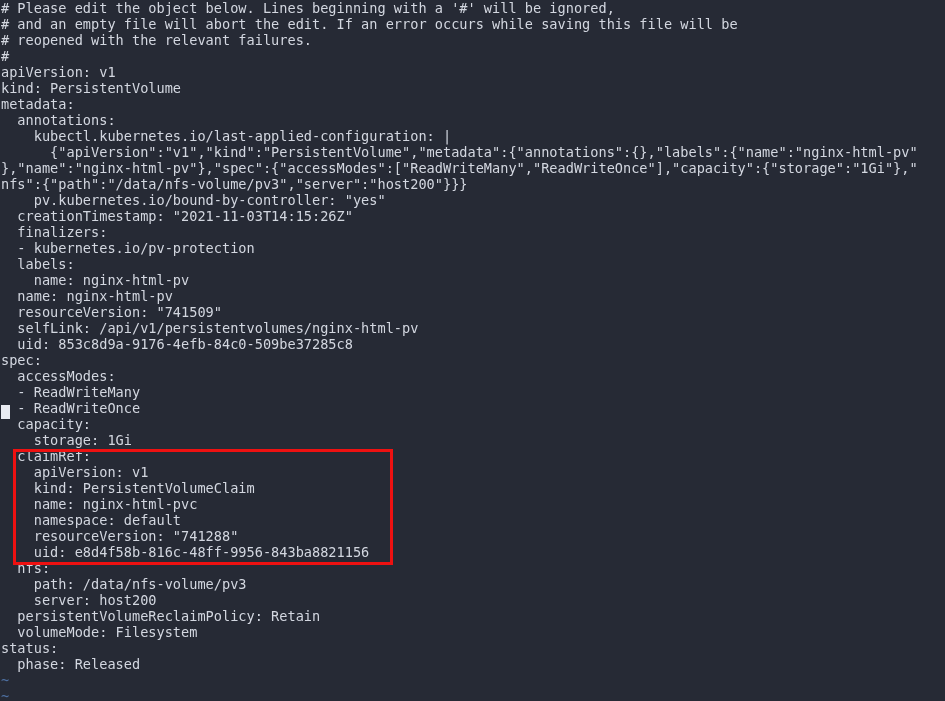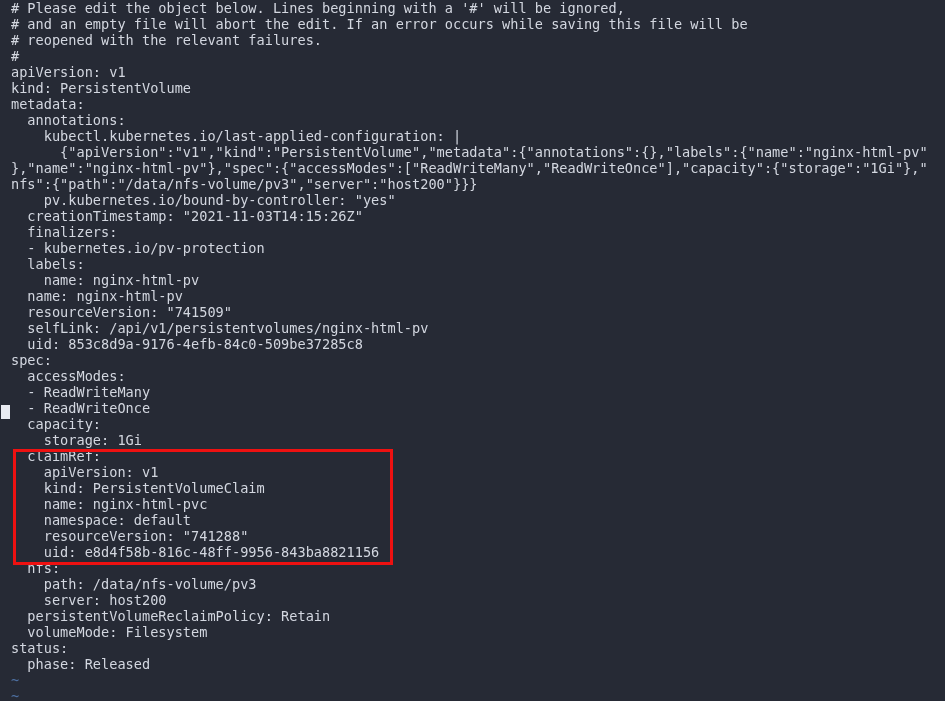--- a/index.html
+++ b/index.html
@@ -25,21 +25,21 @@
     top: 0;
     width: 945px;
     padding: 0;
     white-space: pre;
   }
   .line {
     height: 16px;
     line-height: 16px;
     white-space: pre;
     letter-spacing: 0px;
-    padding-left: 11px;
+    padding-left: 1px;
   }
   .line.tilde-line {
     color: #4d6fa0;
   }
   .cursor-block {
     position: absolute;
     left: 1px;
     width: 9px;
     height: 14px;
     background: #e8ebf2;

